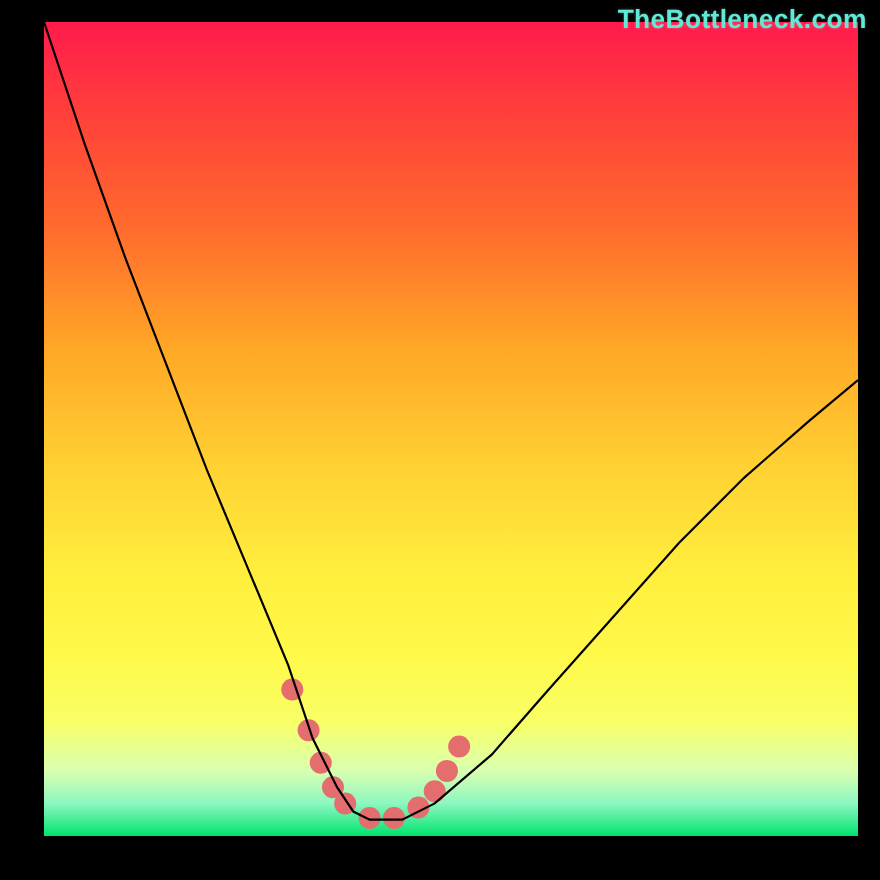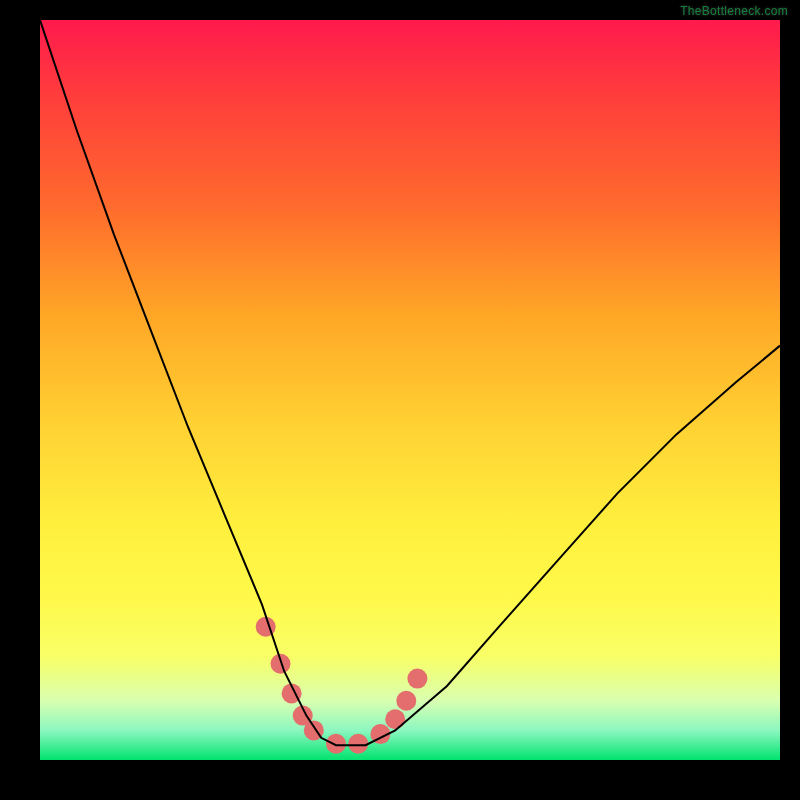--- a/index.html
+++ b/index.html
@@ -33,23 +33,23 @@
       #fff94a 78%,
       #f8ff66 86%,
       #d9ffb0 92%,
       #8cf7c0 96%,
       #00e36e 100%);
   }
   .watermark {
     position: absolute;
     top: 4px;
     right: 12px;
-    color: #15803d;
-    font-size: 12px;
-    font-weight: 400;
+    color: #5eead4;
+    font-size: 24px;
+    font-weight: 700;
     letter-spacing: 0.3px;
     z-index: 20;
     text-shadow: 0 0 3px rgba(255,255,255,0.25);
   }
   svg.curve {
     position: absolute;
     left: 0;
     top: 0;
     width: 740px;
     height: 740px;

